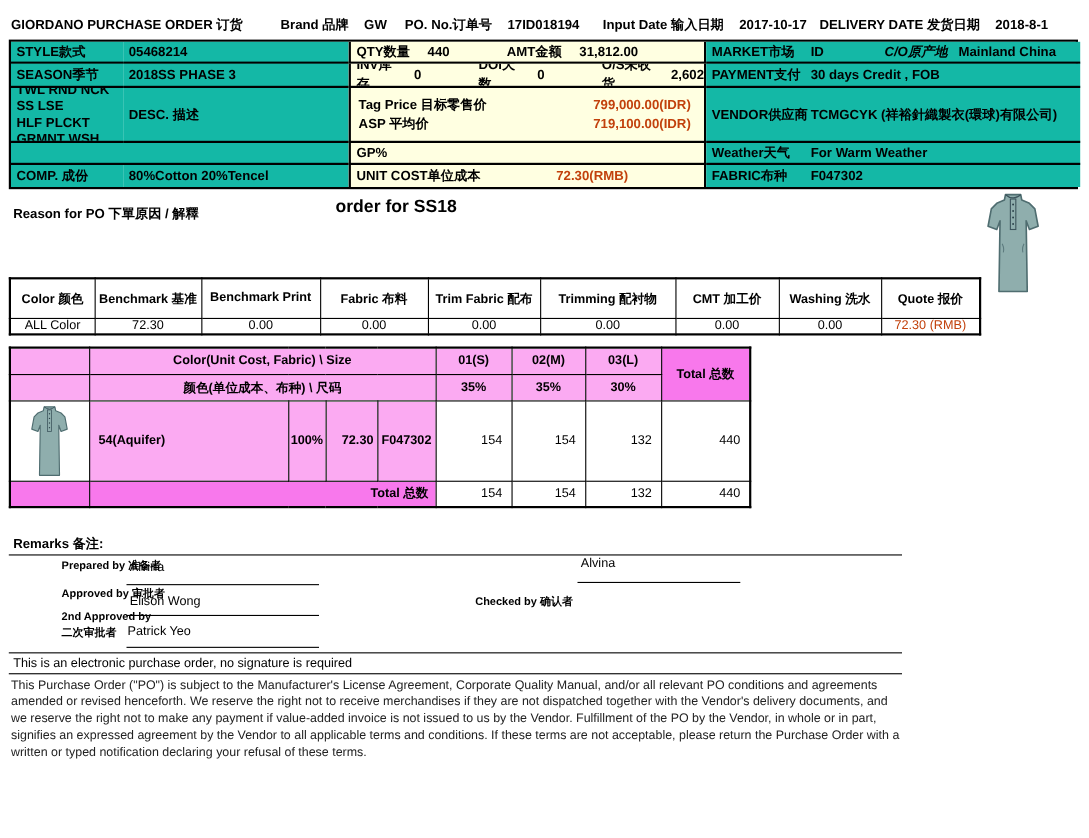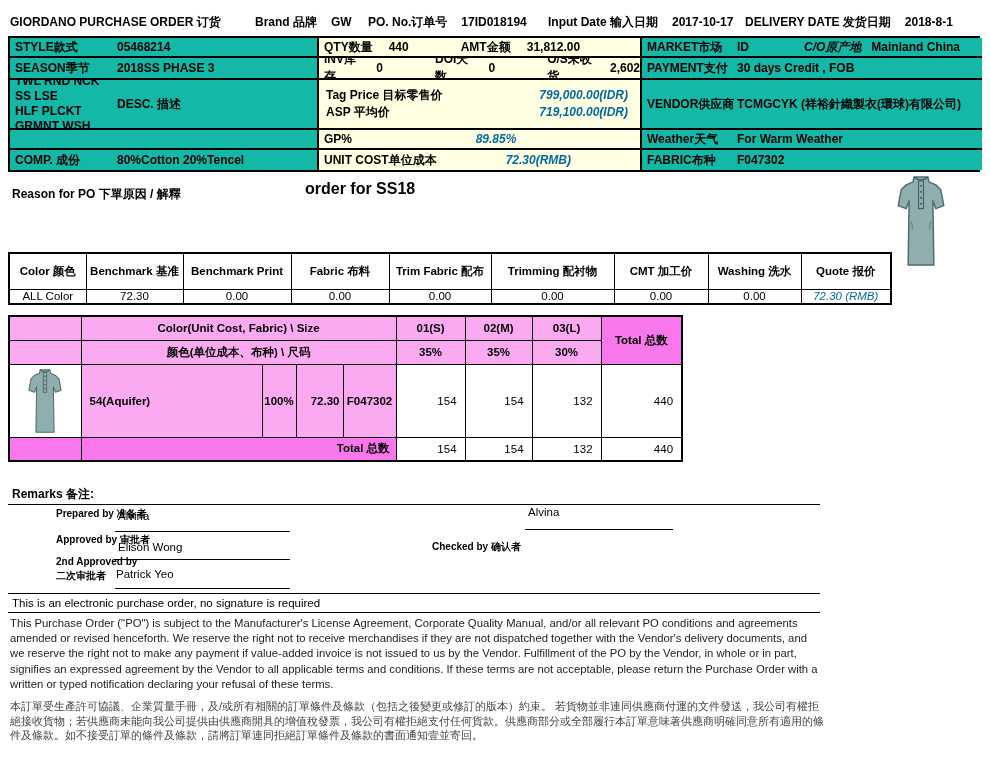--- a/index.html
+++ b/index.html
@@ -23,21 +23,21 @@
     display:grid;
     grid-template-columns:102px 205px 325px 340px;
     grid-template-rows:20px 22px 50px 20px 20px;
     border:2px solid #000;
     font-size:12px; font-weight:bold;
   }
   .cell { display:flex; align-items:center; padding-left:5px; overflow:hidden; }
   .bb { border-bottom:2px solid #000; }
   .yellow { background:#14b8a6; }
   .cream { background:#FFFFE1; border-left:2px solid #000; border-right:2px solid #000; }
-  .red { color:#0369a1;font-style:italic; }
+  .red { color:#c2410c; }
   .mid-sp { margin-left:16px; }
   .mid-sp2 { margin-left:52px; }
   .mid-col { flex-direction:column; align-items:stretch; justify-content:center; }
   .mid-col .pair2 { display:flex; justify-content:space-between; padding:1px 12px 1px 2px; line-height:15px; }
   .rlabel { width:90px; flex:none; }
   .center-val { flex:1; text-align:center; }
   .desc-val { flex-direction:column; align-items:flex-start; justify-content:center; line-height:15px; }
   .co-label { margin-left:55px;font-style:italic; }
   .co-val { margin-left:10px; }
 
@@ -145,21 +145,20 @@
       </div>
     </div>
     <div class="cell yellow bb">
       <span class="rlabel">VENDOR供应商</span>
       <span>TCMGCYK (祥裕針織製衣(環球)有限公司)</span>
     </div>
 
     <div class="cell yellow bb" style="grid-column:1/3;"></div>
     <div class="cell cream bb">
       <span>GP%</span>
-      <span class="center-val red">89.85%</span>
     </div>
     <div class="cell yellow bb">
       <span class="rlabel">Weather天气</span>
       <span>For Warm Weather</span>
     </div>
 
     <div class="cell yellow">COMP. 成份</div>
     <div class="cell yellow">80%Cotton 20%Tencel</div>
     <div class="cell cream">
       <span>UNIT COST单位成本</span>
@@ -309,15 +308,14 @@
     <span>二次审批者</span>
   </div>
   <div class="abs sig-value" style="top:568px; left:116px;">Patrick Yeo</div>
   <div class="abs uline" style="top:588px; left:115px; width:175px;"></div>
 
   <div class="abs hline" style="top:593px; left:8px; width:812px; border-top-width:1px;"></div>
   <div class="abs note">This is an electronic purchase order, no signature is required</div>
   <div class="abs hline" style="top:612px; left:8px; width:812px;"></div>
 
   <div class="abs terms-en">This Purchase Order ("PO") is subject to the Manufacturer's License Agreement, Corporate Quality Manual, and/or all relevant PO conditions and agreements amended or revised henceforth. We reserve the right not to receive merchandises if they are not dispatched together with the Vendor's delivery documents, and we reserve the right not to make any payment if value-added invoice is not issued to us by the Vendor. Fulfillment of the PO by the Vendor, in whole or in part, signifies an expressed agreement by the Vendor to all applicable terms and conditions. If these terms are not acceptable, please return the Purchase Order with a written or typed notification declaring your refusal of these terms.</div>
-  <div class="abs terms-zh">本訂單受生產許可協議、企業質量手冊，及/或所有相關的訂單條件及條款（包括之後變更或修訂的版本）約束。  若貨物並非連同供應商付運的文件發送，我公司有權拒絕接收貨物；若供應商未能向我公司提供由供應商開具的增值稅發票，我公司有權拒絕支付任何貨款。供應商部分或全部履行本訂單意味著供應商明確同意所有適用的條件及條款。如不接受訂單的條件及條款，請將訂單連同拒絕訂單條件及條款的書面通知壹並寄回。</div>
 
 </div>
 
 </body></html>

